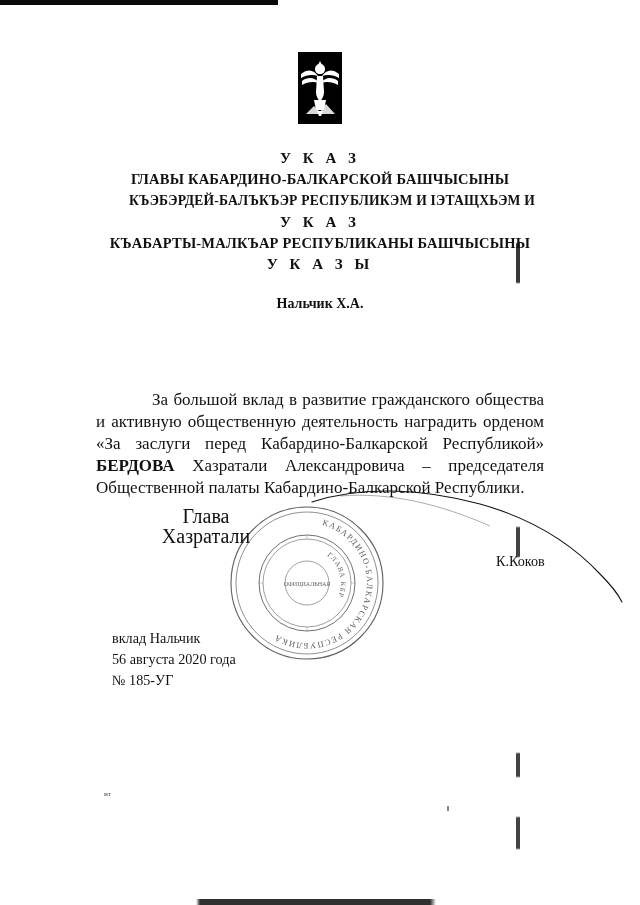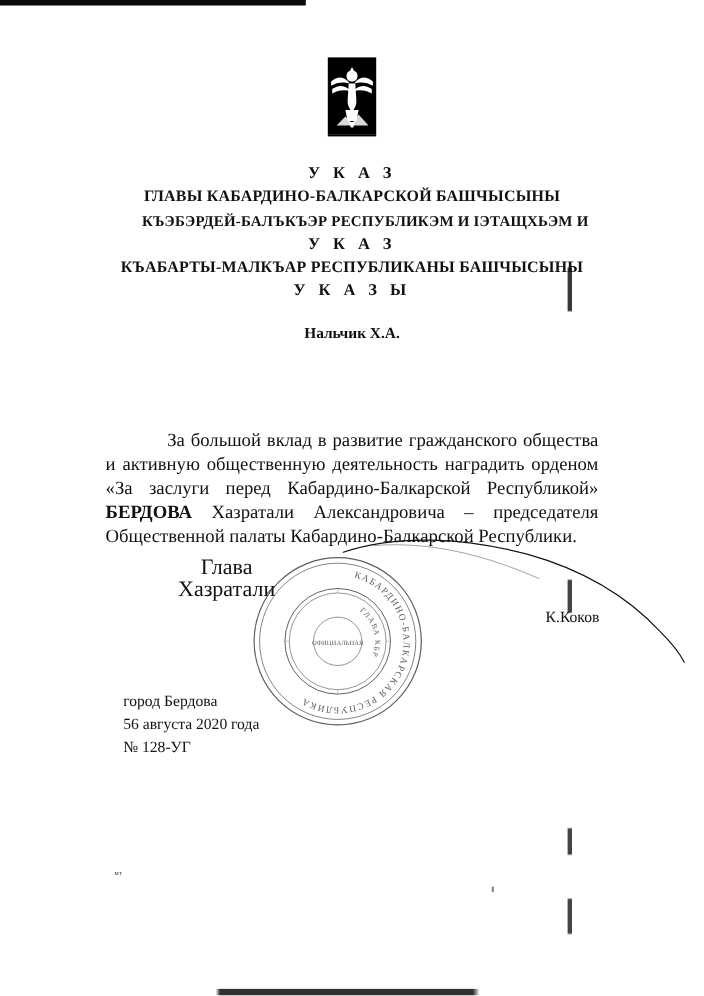--- a/index.html
+++ b/index.html
@@ -283,21 +283,21 @@
       <g stroke="#222" stroke-width="0.5" opacity="0.6">
         <line x1="79" y1="31" x2="79" y2="35"></line>
         <line x1="79" y1="123" x2="79" y2="127"></line>
         <line x1="31" y1="79" x2="35" y2="79"></line>
         <line x1="123" y1="79" x2="127" y2="79"></line>
       </g>
     </svg>
   </div>
 
   <div class="footer-info">
-    <div>город Бердова</div>
+    <div>вклад Нальчик</div>
     <div>56 августа 2020 года</div>
-    <div>№ 128-УГ</div>
+    <div>№ 185-УГ</div>
   </div>
 
   <div class="mark">мт</div>
   <div class="speck-a"></div>
 
 </div>
 
 </body></html>

